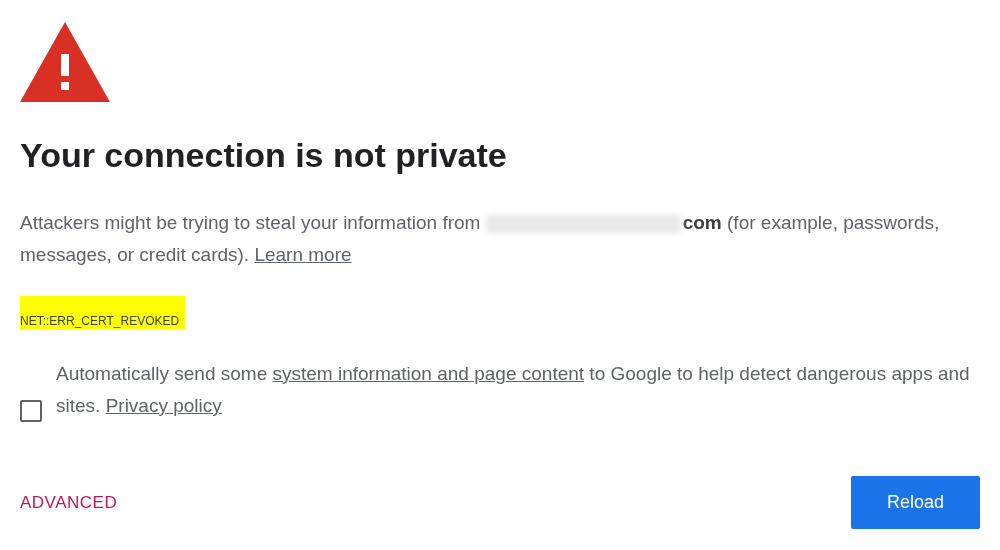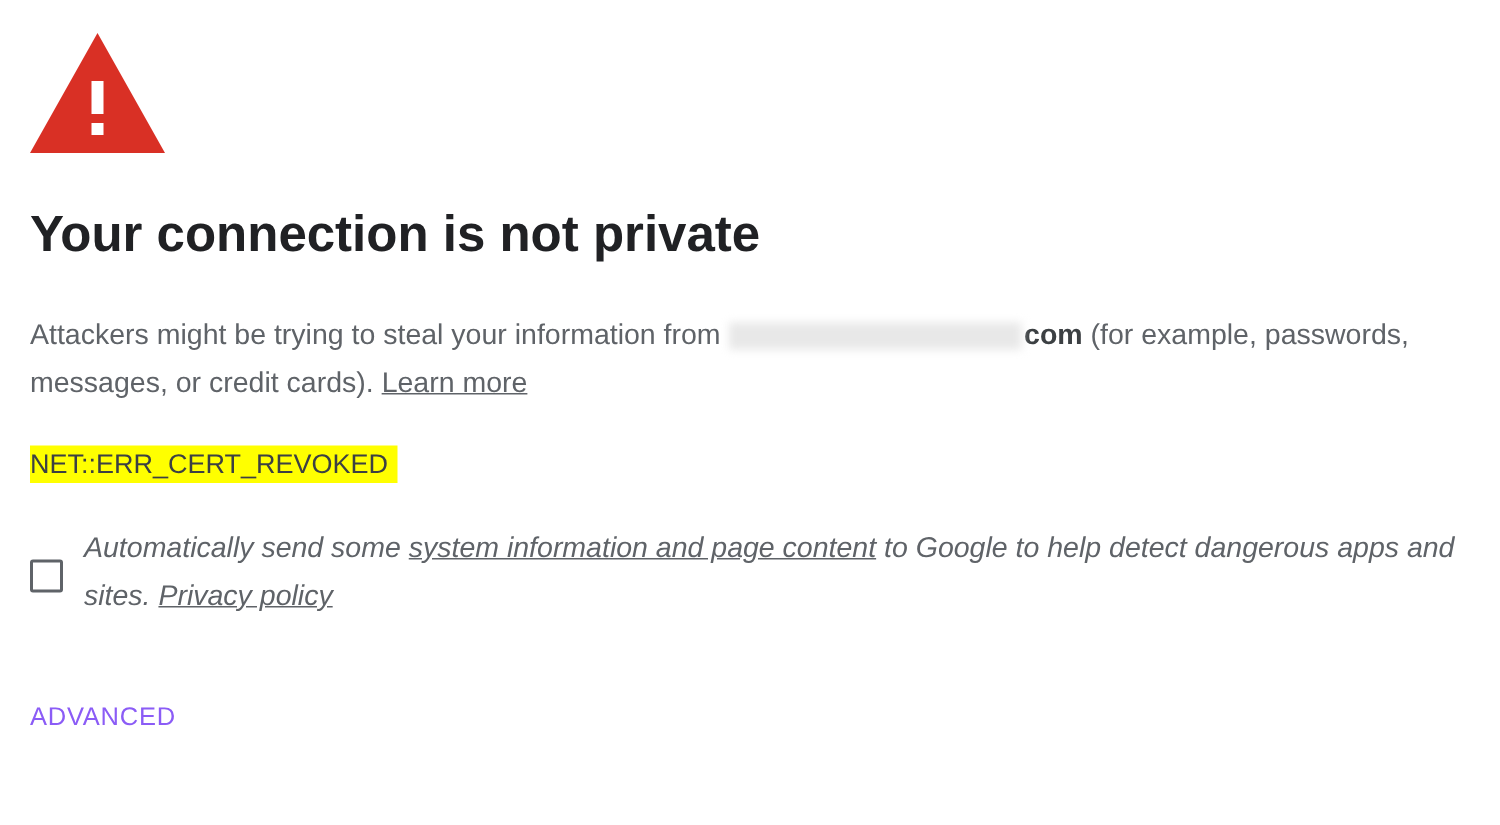--- a/index.html
+++ b/index.html
@@ -49,35 +49,34 @@
       color: #3c4043;
     }
     .learn-more {
       color: #5f6368;
       text-decoration: underline;
       cursor: pointer;
     }
     .error-code {
       display: inline-block;
       background: #ffff00;
-      font-size: 18px;
+      font-size: 12px;
       color: #3c4043;
-      padding: 2px 6px 2px 0;
+      padding: 18px 6px 2px 0;
       margin-top: 2px;
       margin-bottom: 28px;
     }
     .checkbox-row {
       display: flex;
-      align-items: center;
+      align-items: flex-end;
       gap: 14px;
       font-size: 19px;
       line-height: 1.7;
       color: #5f6368;
       margin-bottom: 54px;
-      font-style: italic;
     }
     .checkbox {
       width: 22px;
       height: 22px;
       border: 2px solid #5f6368;
       border-radius: 2px;
       flex-shrink: 0;
       margin-top: 4px;
       cursor: pointer;
     }
@@ -85,21 +84,21 @@
       text-decoration: underline;
       cursor: pointer;
     }
     .bottom-row {
       display: flex;
       justify-content: space-between;
       align-items: center;
     }
     .advanced {
       font-size: 17px;
-      color: #8b5cf6;
+      color: #be185d;
       letter-spacing: 0.5px;
       cursor: pointer;
     }
     .reload-button {
       background: #1a73e8;
       color: #ffffff;
       border: none;
       padding: 16px 36px;
       font-size: 18px;
       cursor: pointer;
@@ -129,16 +128,17 @@
 
 <div class="checkbox-row">
   <div class="checkbox"></div>
   <div class="checkbox-label">
     <span>Automatically send some </span><span class="underlined">system information and page content</span><span> to Google to help detect dangerous apps and sites. </span><span class="underlined">Privacy policy</span>
   </div>
 </div>
 
 <div class="bottom-row">
   <div class="advanced">ADVANCED</div>
+  <button class="reload-button">Reload</button>
 </div>
 
 
 
 
 </body></html>

